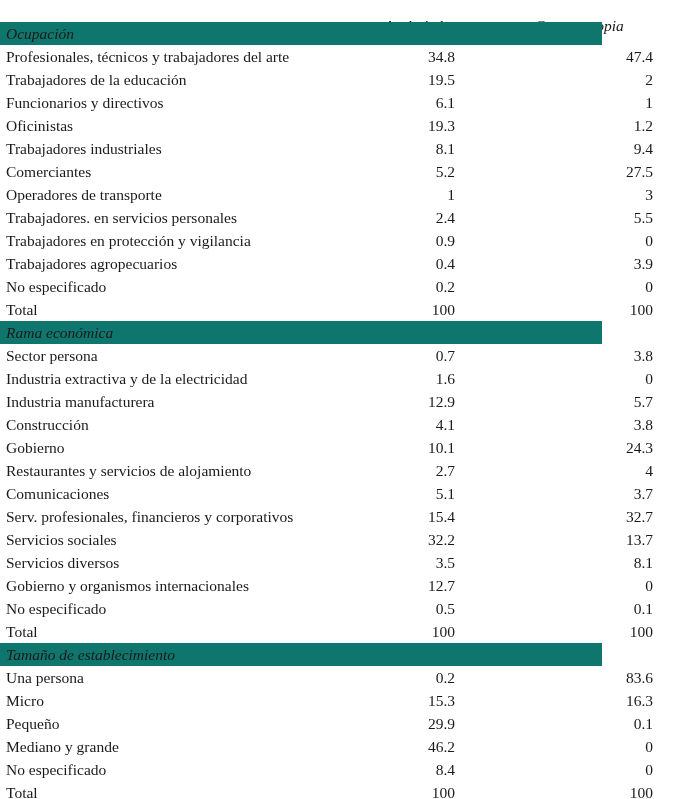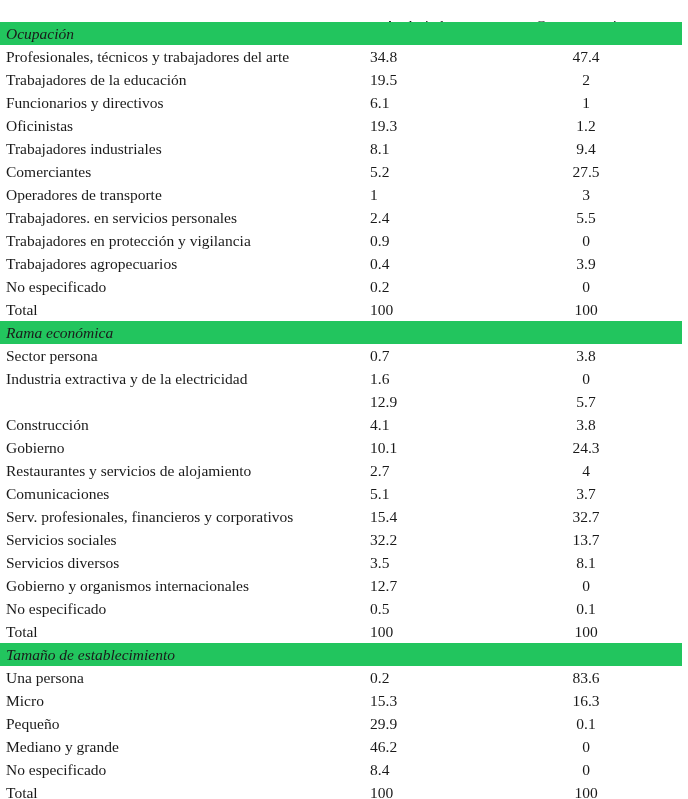--- a/index.html
+++ b/index.html
@@ -10,24 +10,24 @@
     }
     .hdr {
       position: absolute; top: 16px; left: 0; width: 604px; height: 20px;
       line-height: 20px;
     }
     .hdr .c1 { position: absolute; left: 359px; width: 124px; text-align: center; }
     .hdr .c2 { position: absolute; left: 512px; width: 134px; text-align: center; font-style: italic; }
     #table { position: absolute; top: 22px; left: 0; width: 688px; }
     .row { position: relative; height: 23px; line-height: 23px; white-space: nowrap; }
     .row .lbl { position: absolute; left: 6px; }
-    .row .v1 { position: absolute; left: 370px; width: 100px; text-align: left; }
-    .row .v2 { position: absolute; left: 536px; width: 100px; text-align: center; }
+    .row .v1 { position: absolute; left: 355px; width: 100px; text-align: right; }
+    .row .v2 { position: absolute; left: 553px; width: 100px; text-align: right; }
     .section {
-      background: #22c55e; width: 682px; font-style: italic;
+      background: #0f766e; width: 602px; font-style: italic;
     }
   </style>
 </head>
 <body>
 
 <div class="hdr">
   <span class="c1">Asalariados</span>
   <span class="c2">Cuenta propia</span>
 </div>
 
@@ -102,20 +102,21 @@
       <span class="lbl">Sector persona</span>
       <span class="v1">0.7</span>
       <span class="v2">3.8</span>
     </div>
     <div class="row">
       <span class="lbl">Industria extractiva y de la electricidad</span>
       <span class="v1">1.6</span>
       <span class="v2">0</span>
     </div>
     <div class="row">
+      <span class="lbl">Industria manufacturera</span>
       <span class="v1">12.9</span>
       <span class="v2">5.7</span>
     </div>
     <div class="row">
       <span class="lbl">Construcción</span>
       <span class="v1">4.1</span>
       <span class="v2">3.8</span>
     </div>
     <div class="row">
       <span class="lbl">Gobierno</span>

